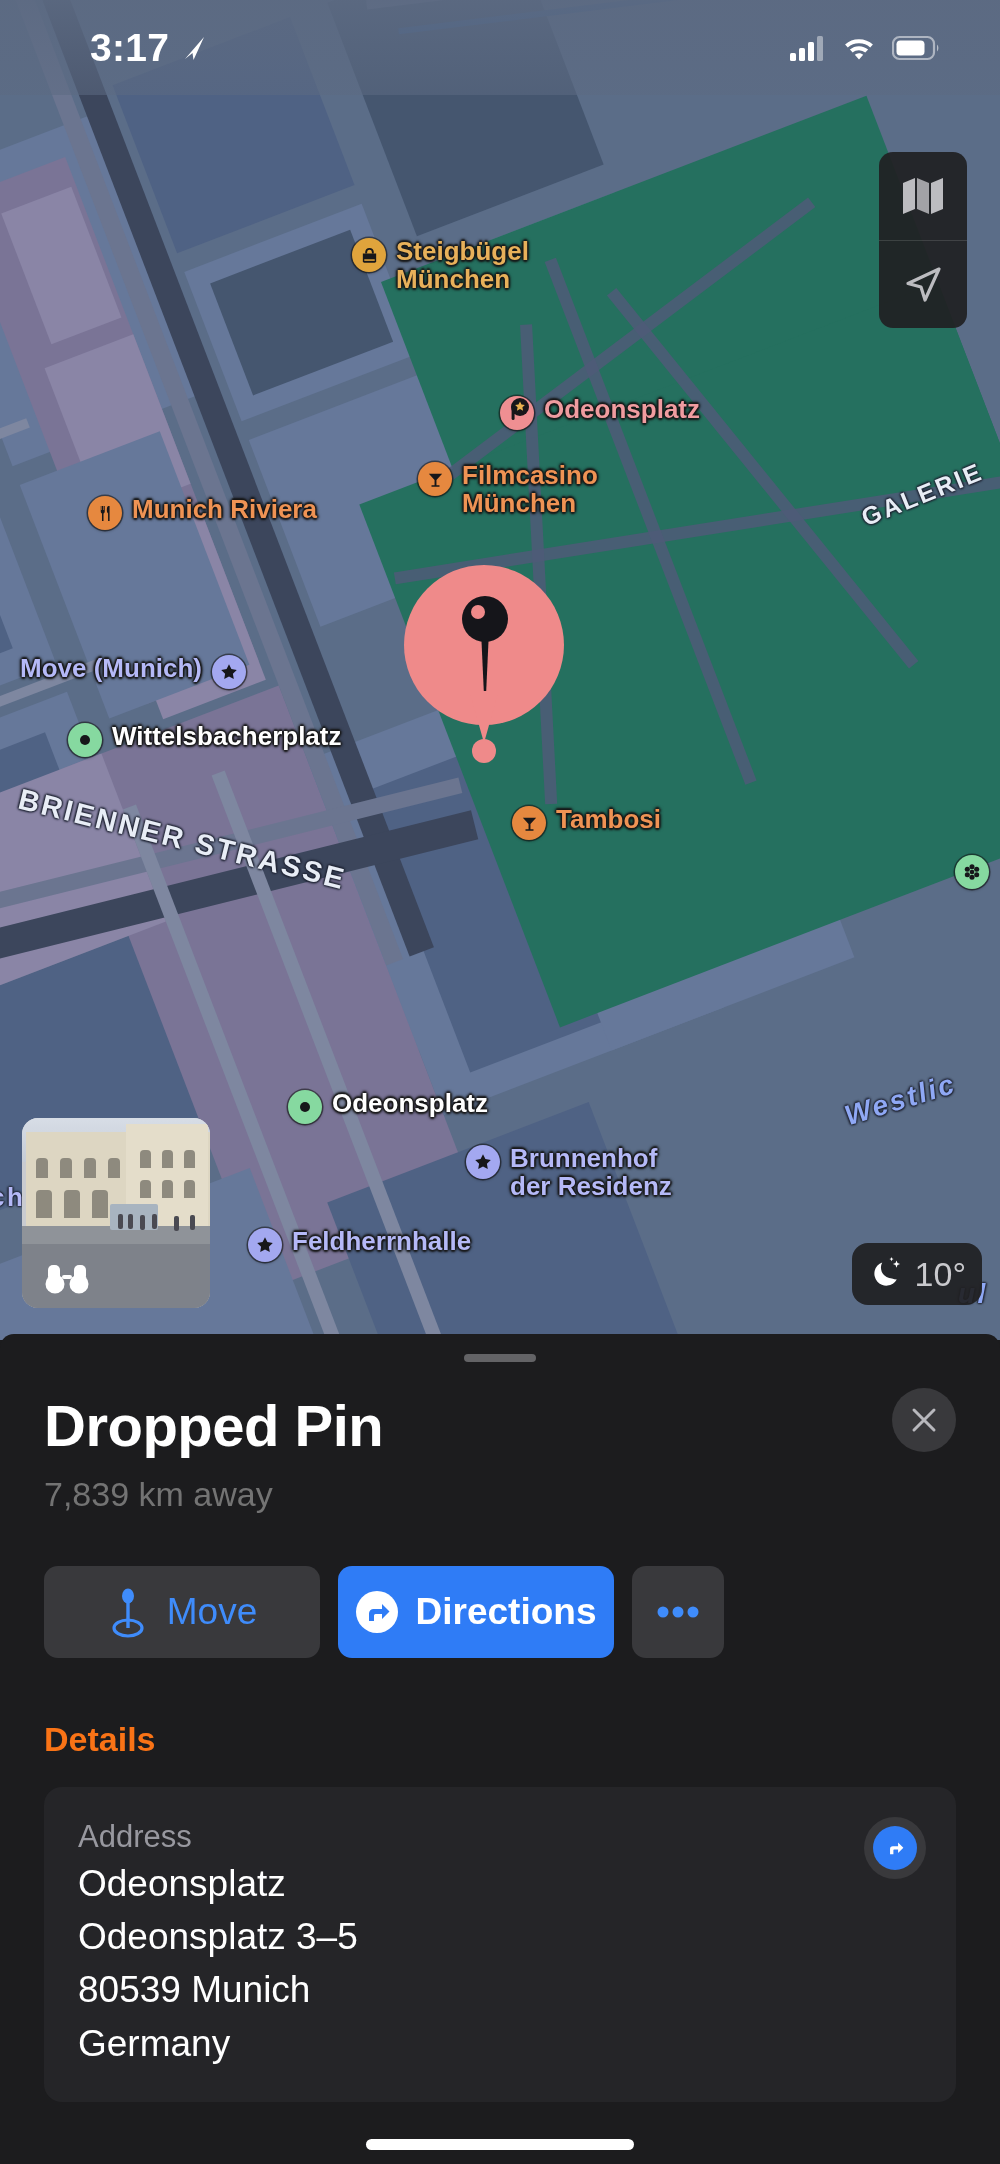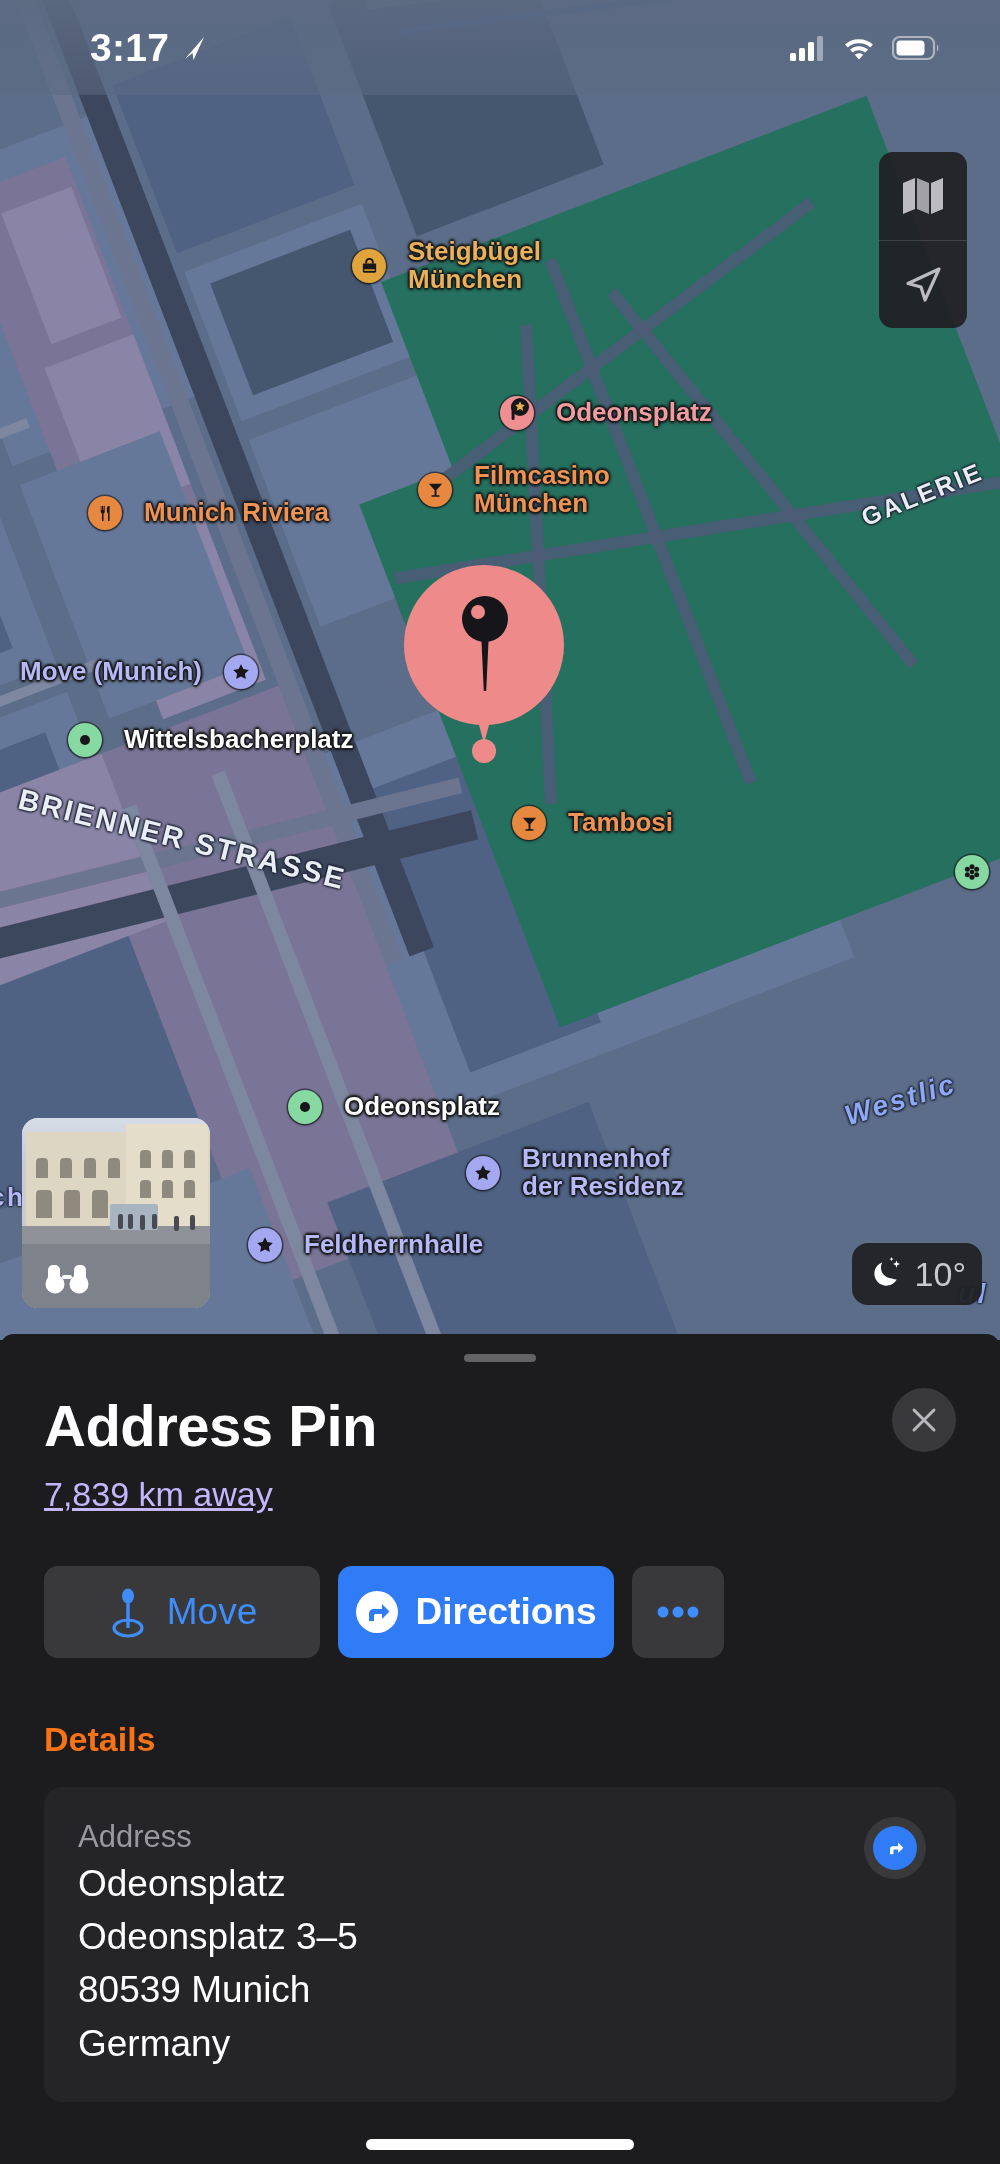--- a/index.html
+++ b/index.html
@@ -32,21 +32,21 @@
 
   
   #statusbar { position:absolute; left:0; top:0; width:1000px; height:95px; z-index:40;
                display:flex; align-items:center; justify-content:space-between;
                padding:0 60px 0 90px; color:#fff; }
   #sb-left { display:flex; align-items:center; gap:10px; }
   #sb-time { font-size:39px; font-weight:600; letter-spacing:.3px; }
   #sb-right { display:flex; align-items:center; gap:16px; }
 
   
-  .lbl { position:absolute; display:flex; align-items:center; gap:22px; z-index:20;
+  .lbl { position:absolute; display:flex; align-items:flex-start; gap:10px; z-index:20;
          white-space:nowrap; }
   .lbl .txt { font-size:26px; font-weight:700; line-height:1.06;
               text-shadow: -1.6px 0 2px #181818, 1.6px 0 2px #181818,
                             0 -1.6px 2px #181818, 0 1.6px 2px #181818,
                             0 0 4px rgba(10,10,10,.9); }
   .pin-ico { width:34px; height:34px; border-radius:50%; flex:none;
              display:flex; align-items:center; justify-content:center;
              box-shadow:0 0 0 1.5px rgba(20,20,20,.55), 0 1px 3px rgba(0,0,0,.5); }
   .ico-amber { background:#e0a43c; }
   .ico-orange { background:#e6883f; }
@@ -107,21 +107,21 @@
              height:62px; padding:0 16px; display:flex; align-items:center; gap:9px; }
   #weather .temp { color:#c9c9cd; font-size:34px; font-weight:400; }
 
   
   #sheet { position:absolute; left:0; bottom:0; width:1000px; height:830px;
            background:#1c1c1e; border-radius:14px 14px 0 0; z-index:50; }
   #grabber { position:absolute; left:50%; top:20px; transform:translateX(-50%);
              width:72px; height:8px; border-radius:4px; background:#636366; }
   #sheet-head { padding:58px 44px 0 44px; position:relative; }
   #title { color:#fff; font-size:58px; font-weight:700; letter-spacing:-.5px; }
-  #subtitle { color:#c4b5fd; font-size:34px; margin-top:16px; font-weight:400;text-decoration:underline; }
+  #subtitle { color:#737373; font-size:34px; margin-top:16px; font-weight:400; }
   #close-btn { position:absolute; right:44px; top:54px; width:64px; height:64px;
                border-radius:50%; background:#39393c;
                display:flex; align-items:center; justify-content:center; }
 
   #actions { display:flex; gap:18px; padding:52px 44px 0 44px; }
   .act { height:92px; border-radius:14px; display:flex; align-items:center;
          justify-content:center; gap:18px; }
   #act-directions { flex:0 0 276px; background:#2f7cf6; }
   #act-directions .lab { color:#fff; font-size:37px; font-weight:600; }
   #act-move { flex:0 0 276px; background:#39393c; }
@@ -407,21 +407,21 @@
         <rect x="4.5" y="5.5" width="28" height="15" rx="3.8" fill="#fff"></rect>
         <path d="M45 9.5a5 5 0 0 1 0 7z" fill="#fff" fill-opacity=".55"></path>
       </svg>
     </div>
   </div>
 
   <div id="sheet">
     <div id="grabber"></div>
 
     <div id="sheet-head">
-      <div id="title">Address Pin</div>
+      <div id="title">Dropped Pin</div>
       <div id="subtitle">7,839 km away</div>
       <div id="close-btn">
         <svg width="28" height="28" viewBox="0 0 28 28">
           <path d="M4 4 L24 24 M24 4 L4 24" stroke="#b8b8bd" stroke-width="3" stroke-linecap="round"></path>
         </svg>
       </div>
     </div>
 
     <div id="actions">
       <div class="act" id="act-move">

